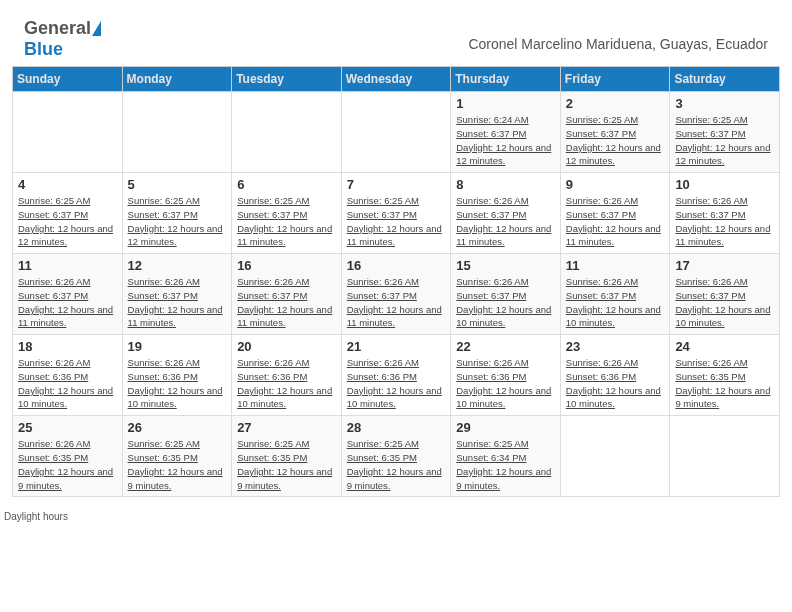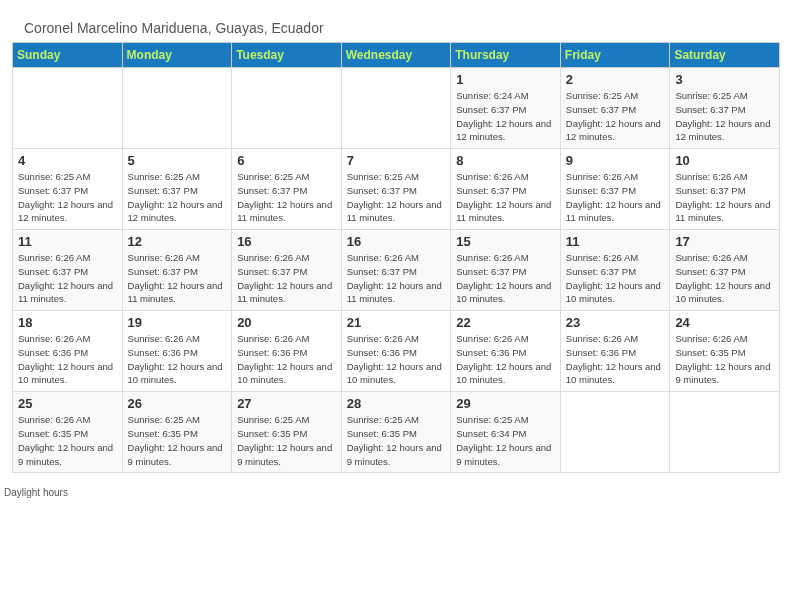--- a/index.html
+++ b/index.html
@@ -26,33 +26,33 @@
     }
     .main-title {
       font-size: 36px;
       font-weight: bold;
       color: #333;
       line-height: 1.1;
     }
     .subtitle {
       font-size: 14px;
       color: #555;
-      margin-top: 2px;
+      margin-top: 18px;
     }
     .calendar {
       width: 100%;
       padding: 0 12px 10px 12px;
     }
     table {
       width: 100%;
       border-collapse: collapse;
     }
     thead tr th {
       background: #1a7abf;
-      color: #bef264;
+      color: #e5e5e5;
       font-size: 12px;
       font-weight: bold;
       padding: 5px 4px;
       text-align: left;
       border: 1px solid #ccc;
     }
     tbody tr td {
       vertical-align: top;
       border: 1px solid #ddd;
       padding: 4px 5px;
@@ -72,20 +72,21 @@
       font-size: 13px;
       font-weight: bold;
       color: #333;
       display: block;
       margin-bottom: 2px;
     }
     .day-info {
       font-size: 9.5px;
       color: #444;
       line-height: 1.45;
+      text-decoration: underline;
     }
     .footer {
       padding: 4px 12px 8px 4px;
       font-size: 10px;
       color: #555;
     }
     .logo-row {
       display: flex;
       align-items: center;
     }
@@ -110,20 +111,27 @@
       color: #1a7abf;
     }
     .empty-td {
       background: #fff !important;
     }
   </style>
 </head>
 <body>
 
 <div class="header">
+  <div class="logo">
+    <div class="logo-row">
+      <span class="logo-text-general">General</span>
+      <span class="logo-triangle"></span>
+    </div>
+    <span class="logo-text-blue">Blue</span>
+  </div>
   <div class="title-section">
     <div class="subtitle">Coronel Marcelino Mariduena, Guayas, Ecuador</div>
   </div>
 </div>
 
 <div class="calendar">
   <table>
     <thead>
       <tr>
       <th>Sunday</th>

